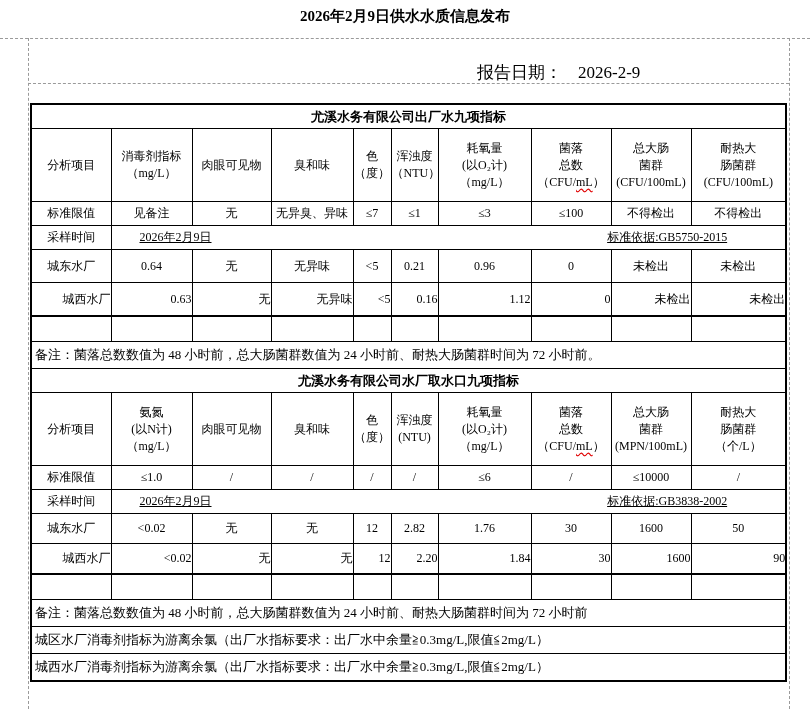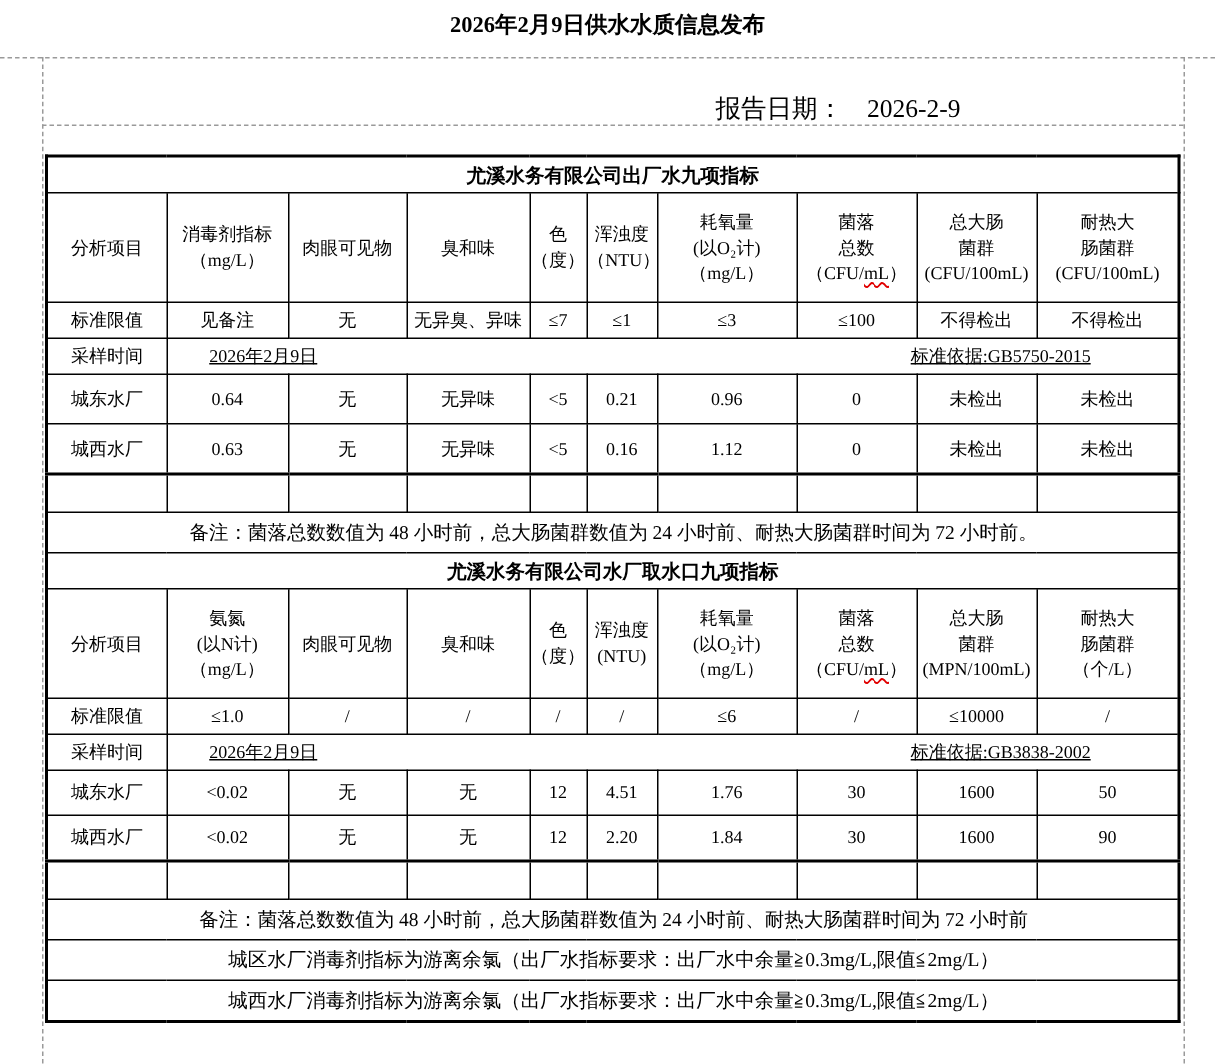--- a/index.html
+++ b/index.html
@@ -32,22 +32,22 @@
     border:1px solid #000; padding:0; overflow:hidden;
     font-size:12px; font-weight:normal; text-align:center; vertical-align:middle;
   }
   tr.sec-title td { font-weight:bold; font-size:13px; height:23px; }
   tr.hdr th { white-space:pre-line; line-height:17px; height:72px; }
   tr.std td { height:23px; white-space:nowrap;margin-left:14px; }
   tr.samp td { height:23px; }
   tr.plant td { height:32px; }
   tr.plant2 td { height:29px; }
   tr.gap td { height:24px; }
-  tr.note td, tr.remark td { text-align:center; padding:2px 2px 2px 3px; font-size:13px; height:22px; }
-  tr.thick td { border-bottom-width:2px; }
+  tr.note td, tr.remark td { text-align:left; padding:2px 2px 2px 3px; font-size:13px; height:22px; }
+  tr.thick td { border-bottom-width:2px;text-align:right; }
   .samp-flex { display:flex; justify-content:space-between; padding:0 58px 0 28px;text-decoration:underline; }
   .wavy { text-decoration:underline; text-decoration-style:wavy; text-decoration-color:#e00000; text-underline-offset:2px; }
 </style>
 </head>
 <body>
 
 <div class="dash-h" id="dash-top"></div>
 <div class="dash-h" id="dash-mid"></div>
 <div class="dash-v" id="dash-left"></div>
 <div class="dash-v" id="dash-right"></div>
@@ -207,21 +207,21 @@
         <span>标准依据:GB3838-2002</span>
       </div>
     </td>
   </tr>
   <tr class="plant2">
     <td>城东水厂</td>
     <td>&lt;0.02</td>
     <td>无</td>
     <td>无</td>
     <td>12</td>
-    <td>4.51</td>
+    <td>2.82</td>
     <td>1.76</td>
     <td>30</td>
     <td>1600</td>
     <td>50</td>
   </tr>
   <tr class="plant2 thick">
     <td>城西水厂</td>
     <td>&lt;0.02</td>
     <td>无</td>
     <td>无</td>

